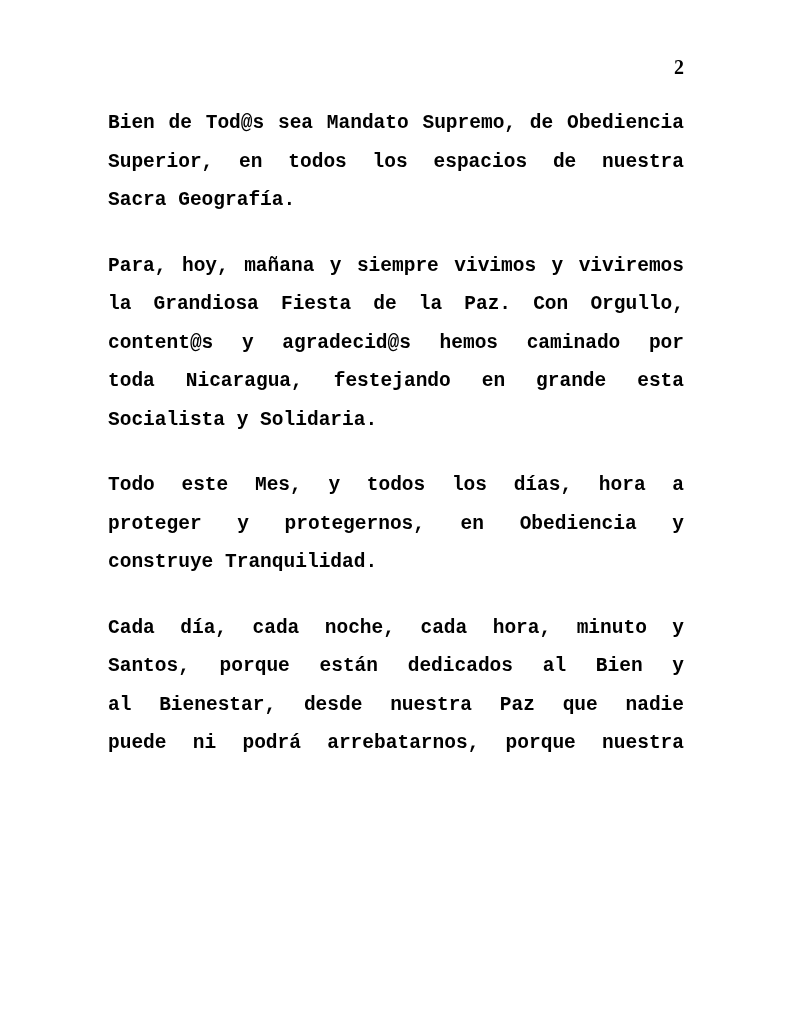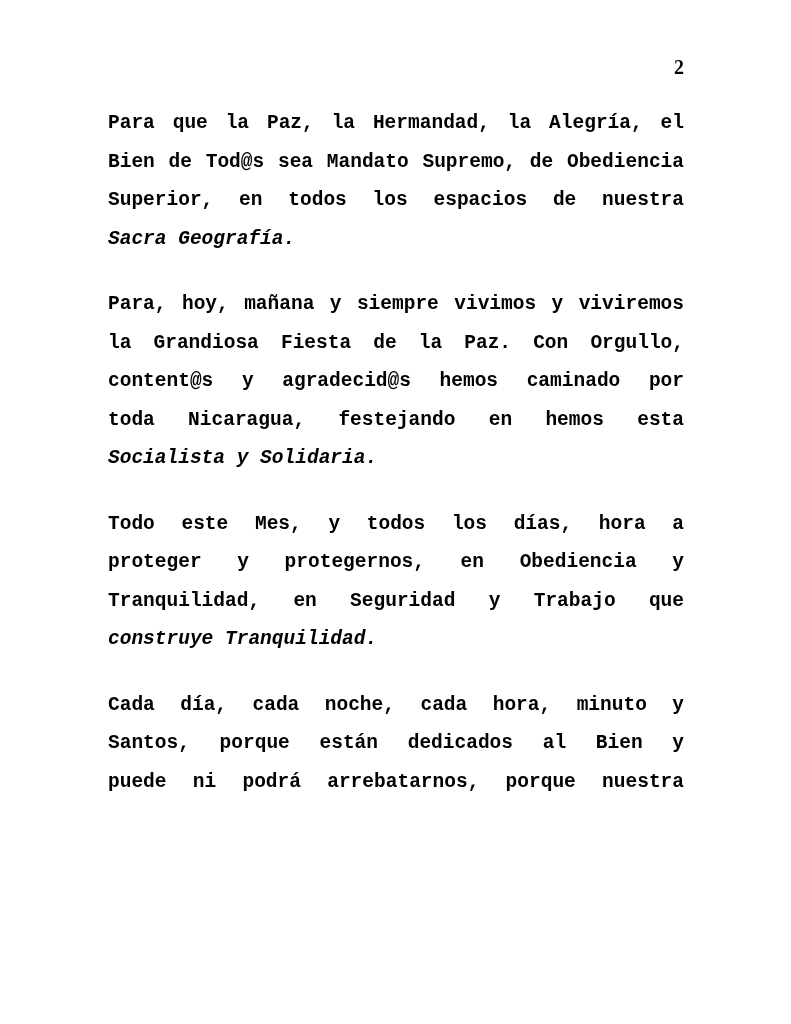--- a/index.html
+++ b/index.html
@@ -38,56 +38,54 @@
     font-weight: 700;
     font-size: 19.5px;
     line-height: 38.5px;
     color: #000000;
     text-align: justify;
     text-align-last: justify;
     white-space: normal;
   }
   .line.last {
     text-align-last: left;
-    font-style: italic;
   }
 </style>
 </head>
 <body>
 
 <div class="page">
 
   <div class="page-header">
     <span class="page-number">2</span>
   </div>
 
   <div class="content">
 
     <div class="para">
-      <div class="line">Para que la Paz, la Hermandad, la Alegría, el</div>
       <div class="line">Bien de Tod@s sea Mandato Supremo, de Obediencia</div>
       <div class="line">Superior, en todos los espacios de nuestra</div>
       <div class="line last">Sacra Geografía.</div>
     </div>
 
     <div class="para">
       <div class="line">Para, hoy, mañana y siempre vivimos y viviremos</div>
       <div class="line">la Grandiosa Fiesta de la Paz. Con Orgullo,</div>
       <div class="line">content@s y agradecid@s hemos caminado por</div>
-      <div class="line">toda Nicaragua, festejando en hemos esta</div>
+      <div class="line">toda Nicaragua, festejando en grande esta</div>
       <div class="line last">Socialista y Solidaria.</div>
     </div>
 
     <div class="para">
       <div class="line">Todo este Mes, y todos los días, hora a</div>
       <div class="line">proteger y protegernos, en Obediencia y</div>
-      <div class="line">Tranquilidad, en Seguridad y Trabajo que</div>
       <div class="line last">construye Tranquilidad.</div>
     </div>
 
     <div class="para">
       <div class="line">Cada día, cada noche, cada hora, minuto y</div>
       <div class="line">Santos, porque están dedicados al Bien y</div>
+      <div class="line">al Bienestar, desde nuestra Paz que nadie</div>
       <div class="line">puede ni podrá arrebatarnos, porque nuestra</div>
     </div>
 
   </div>
 </div>
 
 </body></html>

